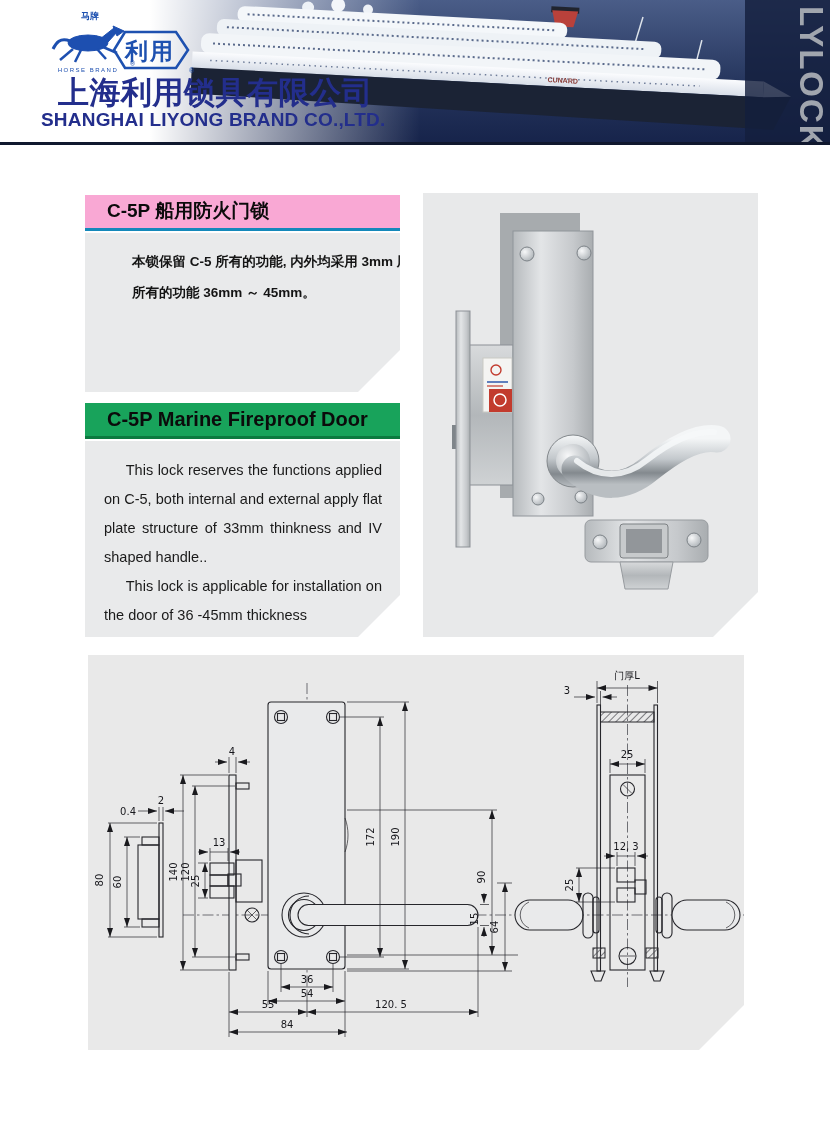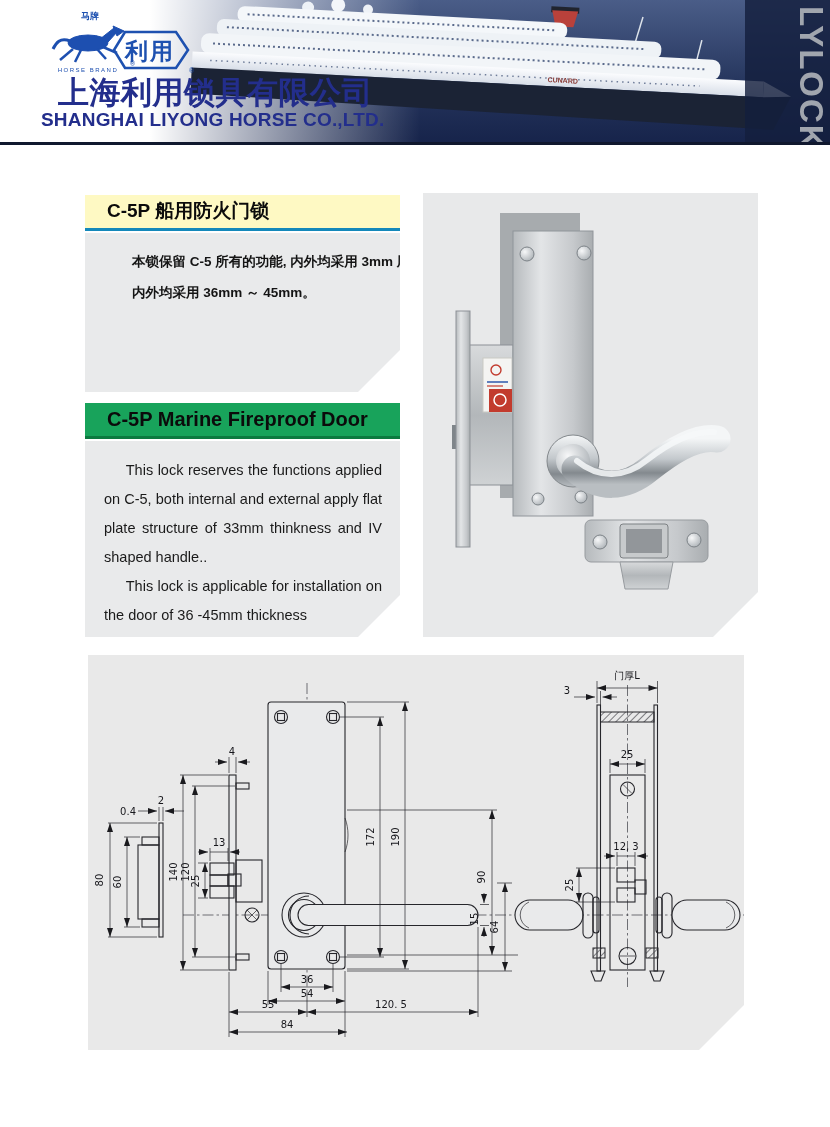--- a/index.html
+++ b/index.html
@@ -10,21 +10,21 @@
   .header svg{display:block;}
   .logo-horse{position:absolute;left:40px;top:10px;width:100px;height:66px;}
   .logo-badge{position:absolute;left:110px;top:28px;width:86px;height:46px;}
   .company-cn{position:absolute;left:41px;top:72px;font-size:31px;font-weight:800;
               color:#232e8c;letter-spacing:0.5px;white-space:nowrap;margin-left:17px;}
   .company-en{position:absolute;left:41px;top:109px;font-size:19px;font-weight:700;
               color:#232e8c;letter-spacing:0.2px;white-space:nowrap;}
   
   .banner{position:absolute;left:85px;width:315px;height:36px;box-sizing:border-box;
           color:#0b0b0b;font-weight:700;padding-left:22px;}
-  .banner-blue{top:195px;background:#fef9c3;border-bottom:3px solid #1488ba;
+  .banner-blue{top:195px;background:#f9a8d4;border-bottom:3px solid #1488ba;
                font-size:19px;line-height:32px;}
   .banner-green{top:403px;background:#18a35b;border-bottom:3px solid #0c7a40;
                 font-size:20px;line-height:32px;}
   .graybox{position:absolute;left:85px;width:315px;background:#e9eaeb;box-sizing:border-box;
            clip-path:polygon(0 0,100% 0,100% calc(100% - 42px),calc(100% - 42px) 100%,0 100%);}
   .box-cn{top:233px;height:159px;padding:13px 20px 0 20px;font-size:13.5px;font-weight:600;
           color:#141414;}
   .box-cn .ln{line-height:31px;white-space:nowrap;}
   .box-cn .ind{text-indent:2em;}
   .box-en{top:441px;height:196px;padding:15px 18px 0 19px;font-size:14.5px;font-weight:400;
@@ -106,27 +106,27 @@
       <text x="90" y="56" font-size="7" fill="#1d4fb0">®</text>
     </svg>
 
     <svg class="logo-badge" viewBox="0 0 86 46">
       <polygon points="15,4 66,4 78,22 66,40 15,40 4,22" fill="none" stroke="#1e51b0" stroke-width="2.6"></polygon>
       <text x="40" y="31" font-size="23" font-weight="bold" fill="#1e51b0" text-anchor="middle" letter-spacing="2" font-family="Liberation Sans, sans-serif">利用</text>
       <text x="79" y="45" font-size="7" fill="#1e51b0">®</text>
     </svg>
 
     <div class="company-cn">上海利用锁具有限公司</div>
-    <div class="company-en">SHANGHAI LIYONG HORSE CO.,LTD.</div>
+    <div class="company-en">SHANGHAI LIYONG BRAND CO.,LTD.</div>
   </div>
 
   <div class="banner banner-blue">C-5P 船用防火门锁</div>
   <div class="graybox box-cn">
     <div class="ln ind">本锁保留 C-5 所有的功能, 内外均采用 3mm 厚</div>
-    <div class="ln ind">内外均采用 36mm ～ 45mm。</div>
+    <div class="ln ind">所有的功能 36mm ～ 45mm。</div>
   </div>
 
   <div class="banner banner-green">C-5P Marine Fireproof Door Lock</div>
   <div class="graybox box-en">
     <p>This lock reserves the functions applied on C-5, both internal and external apply flat plate structure of 33mm thinkness and IV shaped handle..</p>
     <p>This lock is applicable for installation on the door of 36 -45mm thickness</p>
   </div>
 
   <div class="photo">
     <svg width="335" height="444" viewBox="0 0 335 444">

